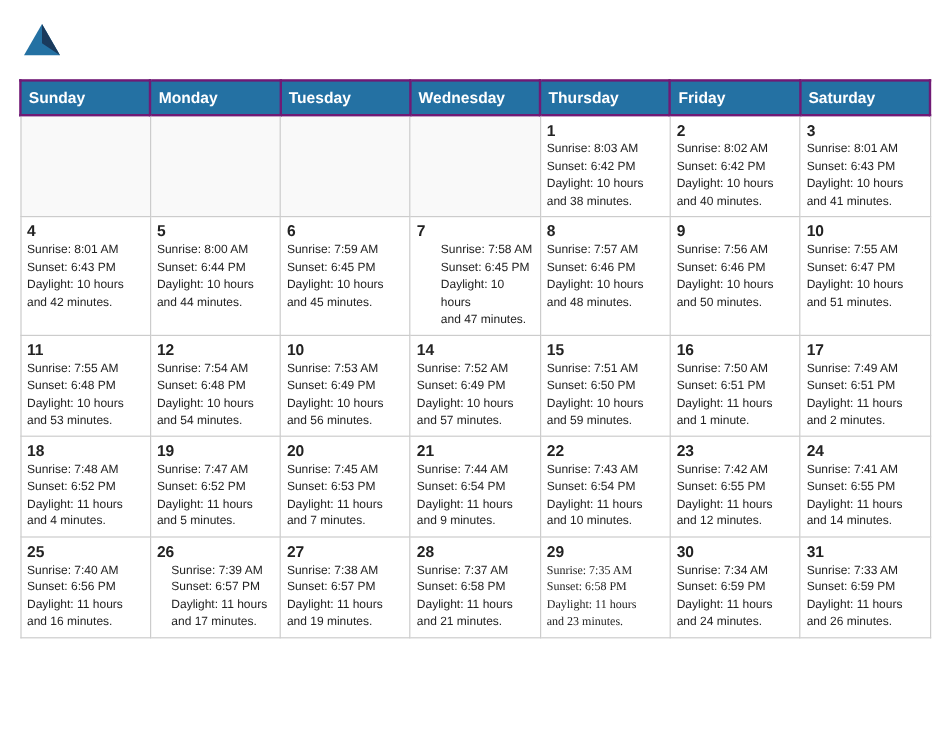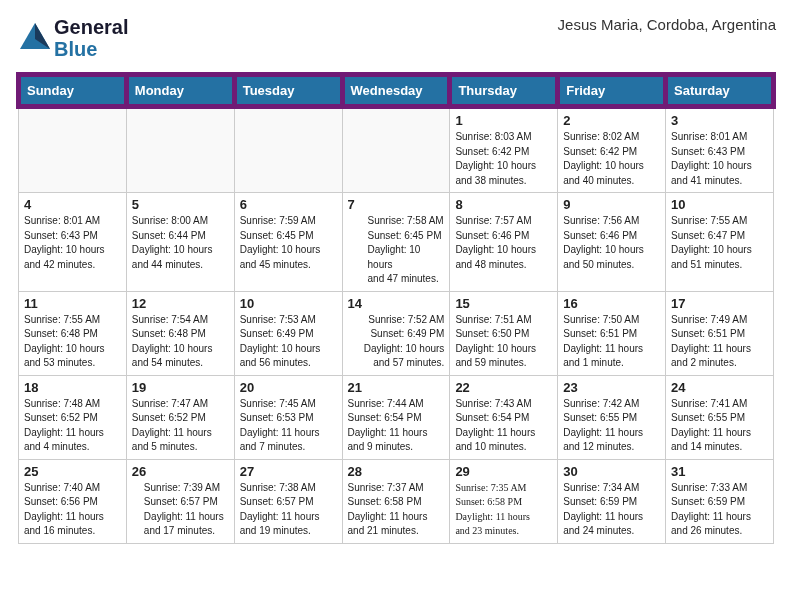--- a/index.html
+++ b/index.html
@@ -33,21 +33,21 @@
       border-collapse: collapse;
       table-layout: fixed;
     }
     .calendar-table th {
       background: #2471a3;
       color: #fff;
       text-align: left;
       padding: 6px 6px;
       font-size: 13px;
       font-weight: bold;
-      border: 5px solid #701a75;
+      border: 2px solid #701a75;
     }
     .calendar-table td {
       border: 1px solid #ccc;
       vertical-align: top;
       padding: 4px 5px;
       font-size: 10.5px;
       color: #222;
       height: 80px;
       background: #fff;
     }
@@ -76,27 +76,22 @@
   </style>
 </head>
 <body>
 
 <div class="header-area">
   <div class="logo-wrap">
     <svg width="38" height="38" viewBox="0 0 38 38">
       <polygon points="19,4 34,30 4,30" fill="#2471a3"></polygon>
       <polygon points="19,4 34,30 19,20" fill="#1a3a5c"></polygon>
     </svg>
-    <div class="logo-text-wrap">
-      <span style="font-size:20px;font-weight:bold;color:#1a1a2e;line-height:1.1;">General</span>
-      <span style="font-size:20px;font-weight:bold;color:#2471a3;line-height:1.1;">Blue</span>
-    </div>
   </div>
   <div class="title-area">
-    <div class="location-title">Jesus Maria, Cordoba, Argentina</div>
   </div>
 </div>
 
 <table class="calendar-table">
   <thead>
     <tr>
     <th>Sunday</th>
         <th>Monday</th>
         <th>Tuesday</th>
         <th>Wednesday</th>
@@ -201,21 +196,21 @@
         </td>
         <td>
           <span class="day-num">10</span>
           <div class="cell-text" style="white-space: pre-line;">Sunrise: 7:53 AM
 Sunset: 6:49 PM
 Daylight: 10 hours
 and 56 minutes.</div>
         </td>
         <td>
           <span class="day-num">14</span>
-          <div class="cell-text" style="white-space: pre-line; text-align: right;">Sunrise: 7:52 AM
+          <div class="cell-text" style="white-space: pre-line;">Sunrise: 7:52 AM
 Sunset: 6:49 PM
 Daylight: 10 hours
 and 57 minutes.</div>
         </td>
         <td>
           <span class="day-num">15</span>
           <div class="cell-text" style="white-space: pre-line;">Sunrise: 7:51 AM
 Sunset: 6:50 PM
 Daylight: 10 hours
 and 59 minutes.</div>

